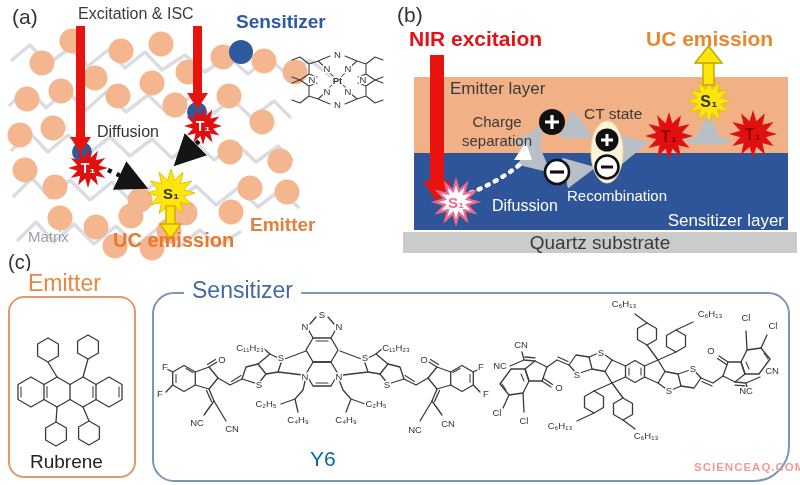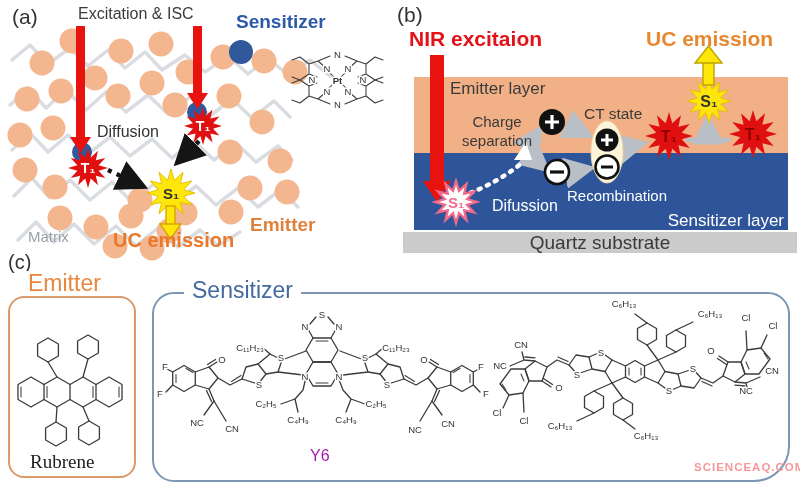--- a/index.html
+++ b/index.html
@@ -325,18 +325,18 @@
         <text x="524" y="424" class="atom">Cl</text>
         <text x="773" y="329" class="atom">Cl</text>
         <text x="746" y="321" class="atom">Cl</text>
         <text x="560" y="429" class="atom">C₆H₁₃</text>
         <text x="646" y="439" class="atom">C₆H₁₃</text>
         <text x="710" y="317" class="atom">C₆H₁₃</text>
         <text x="624" y="307" class="atom">C₆H₁₃</text>
       </g>
   </svg>
 
-  <div class="hl" style="left:30px;top:452px;font-size:19px;color:#222;background:transparent;font-family:Liberation Serif, serif;">Rubrene</div>
-  <div class="hl" style="left:310px;top:448px;font-size:16px;color:#a21caf;background:transparent;">Y6</div>
+  <div class="hl" style="left:30px;top:452px;font-size:19px;color:#222;background:transparent;">Rubrene</div>
+  <div class="hl" style="left:310px;top:448px;font-size:21px;color:#0369a1;background:transparent;">Y6</div>
 
   <div class="hl" style="left:694px;top:461px;font-size:11.5px;font-weight:bold;color:#f59898;letter-spacing:1px;background:transparent;">SCIENCEAQ.COM</div>
 
 </div>
 
 </body></html>

